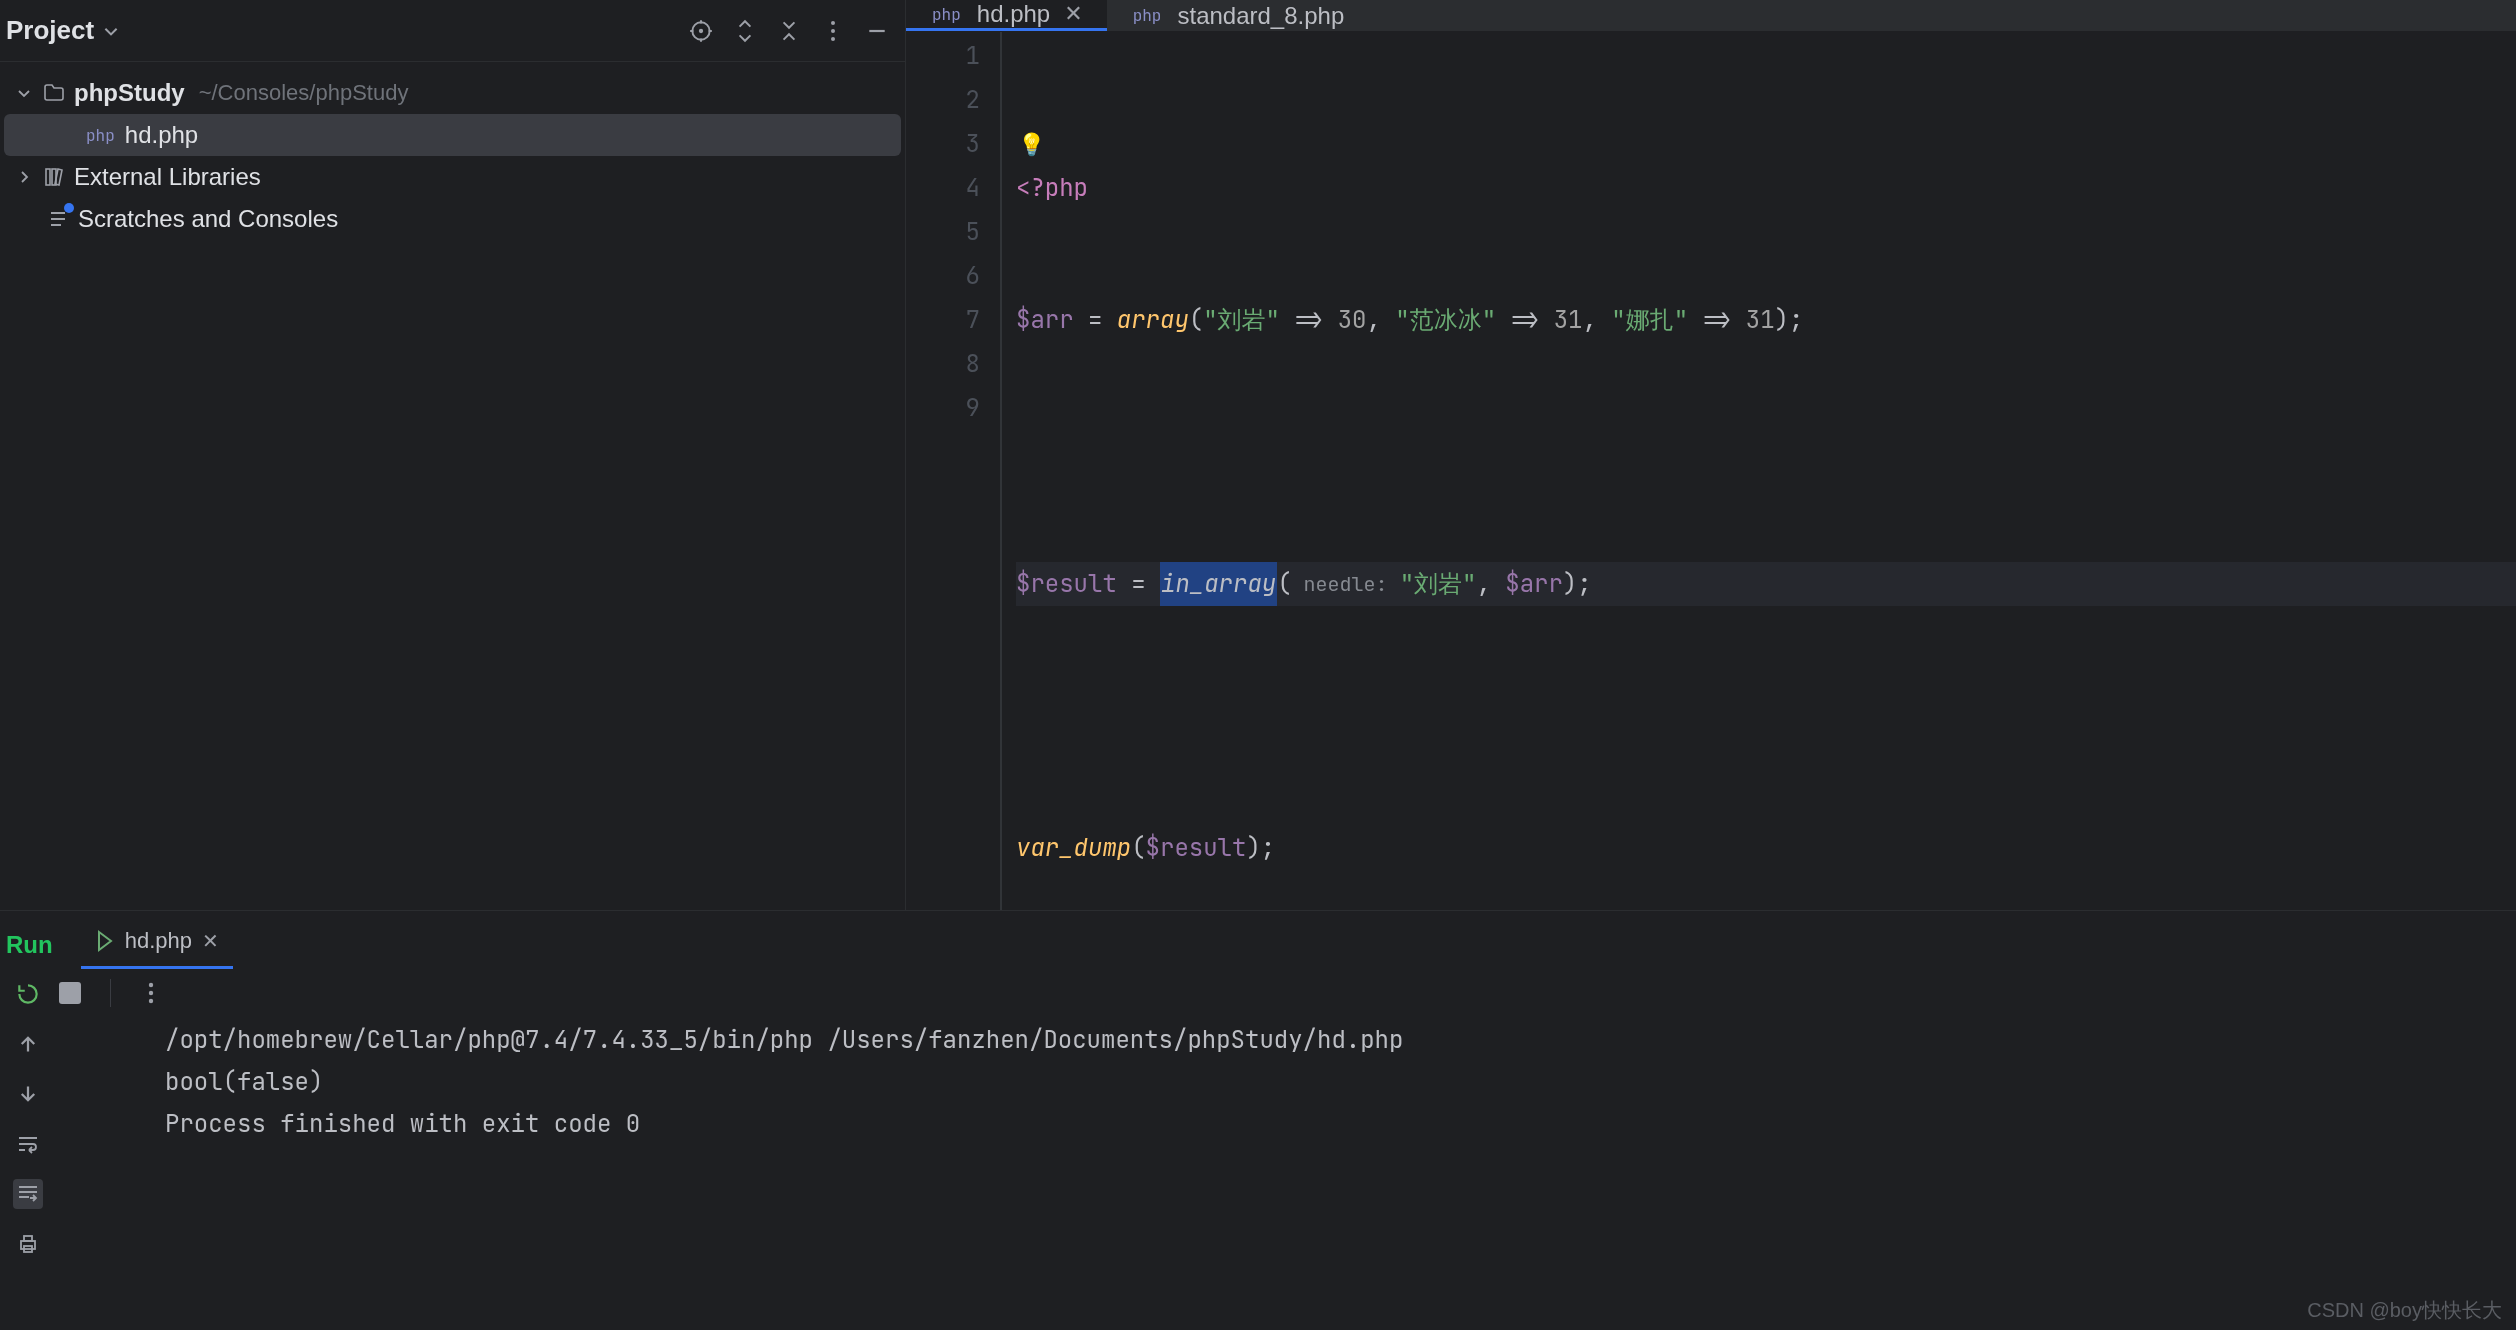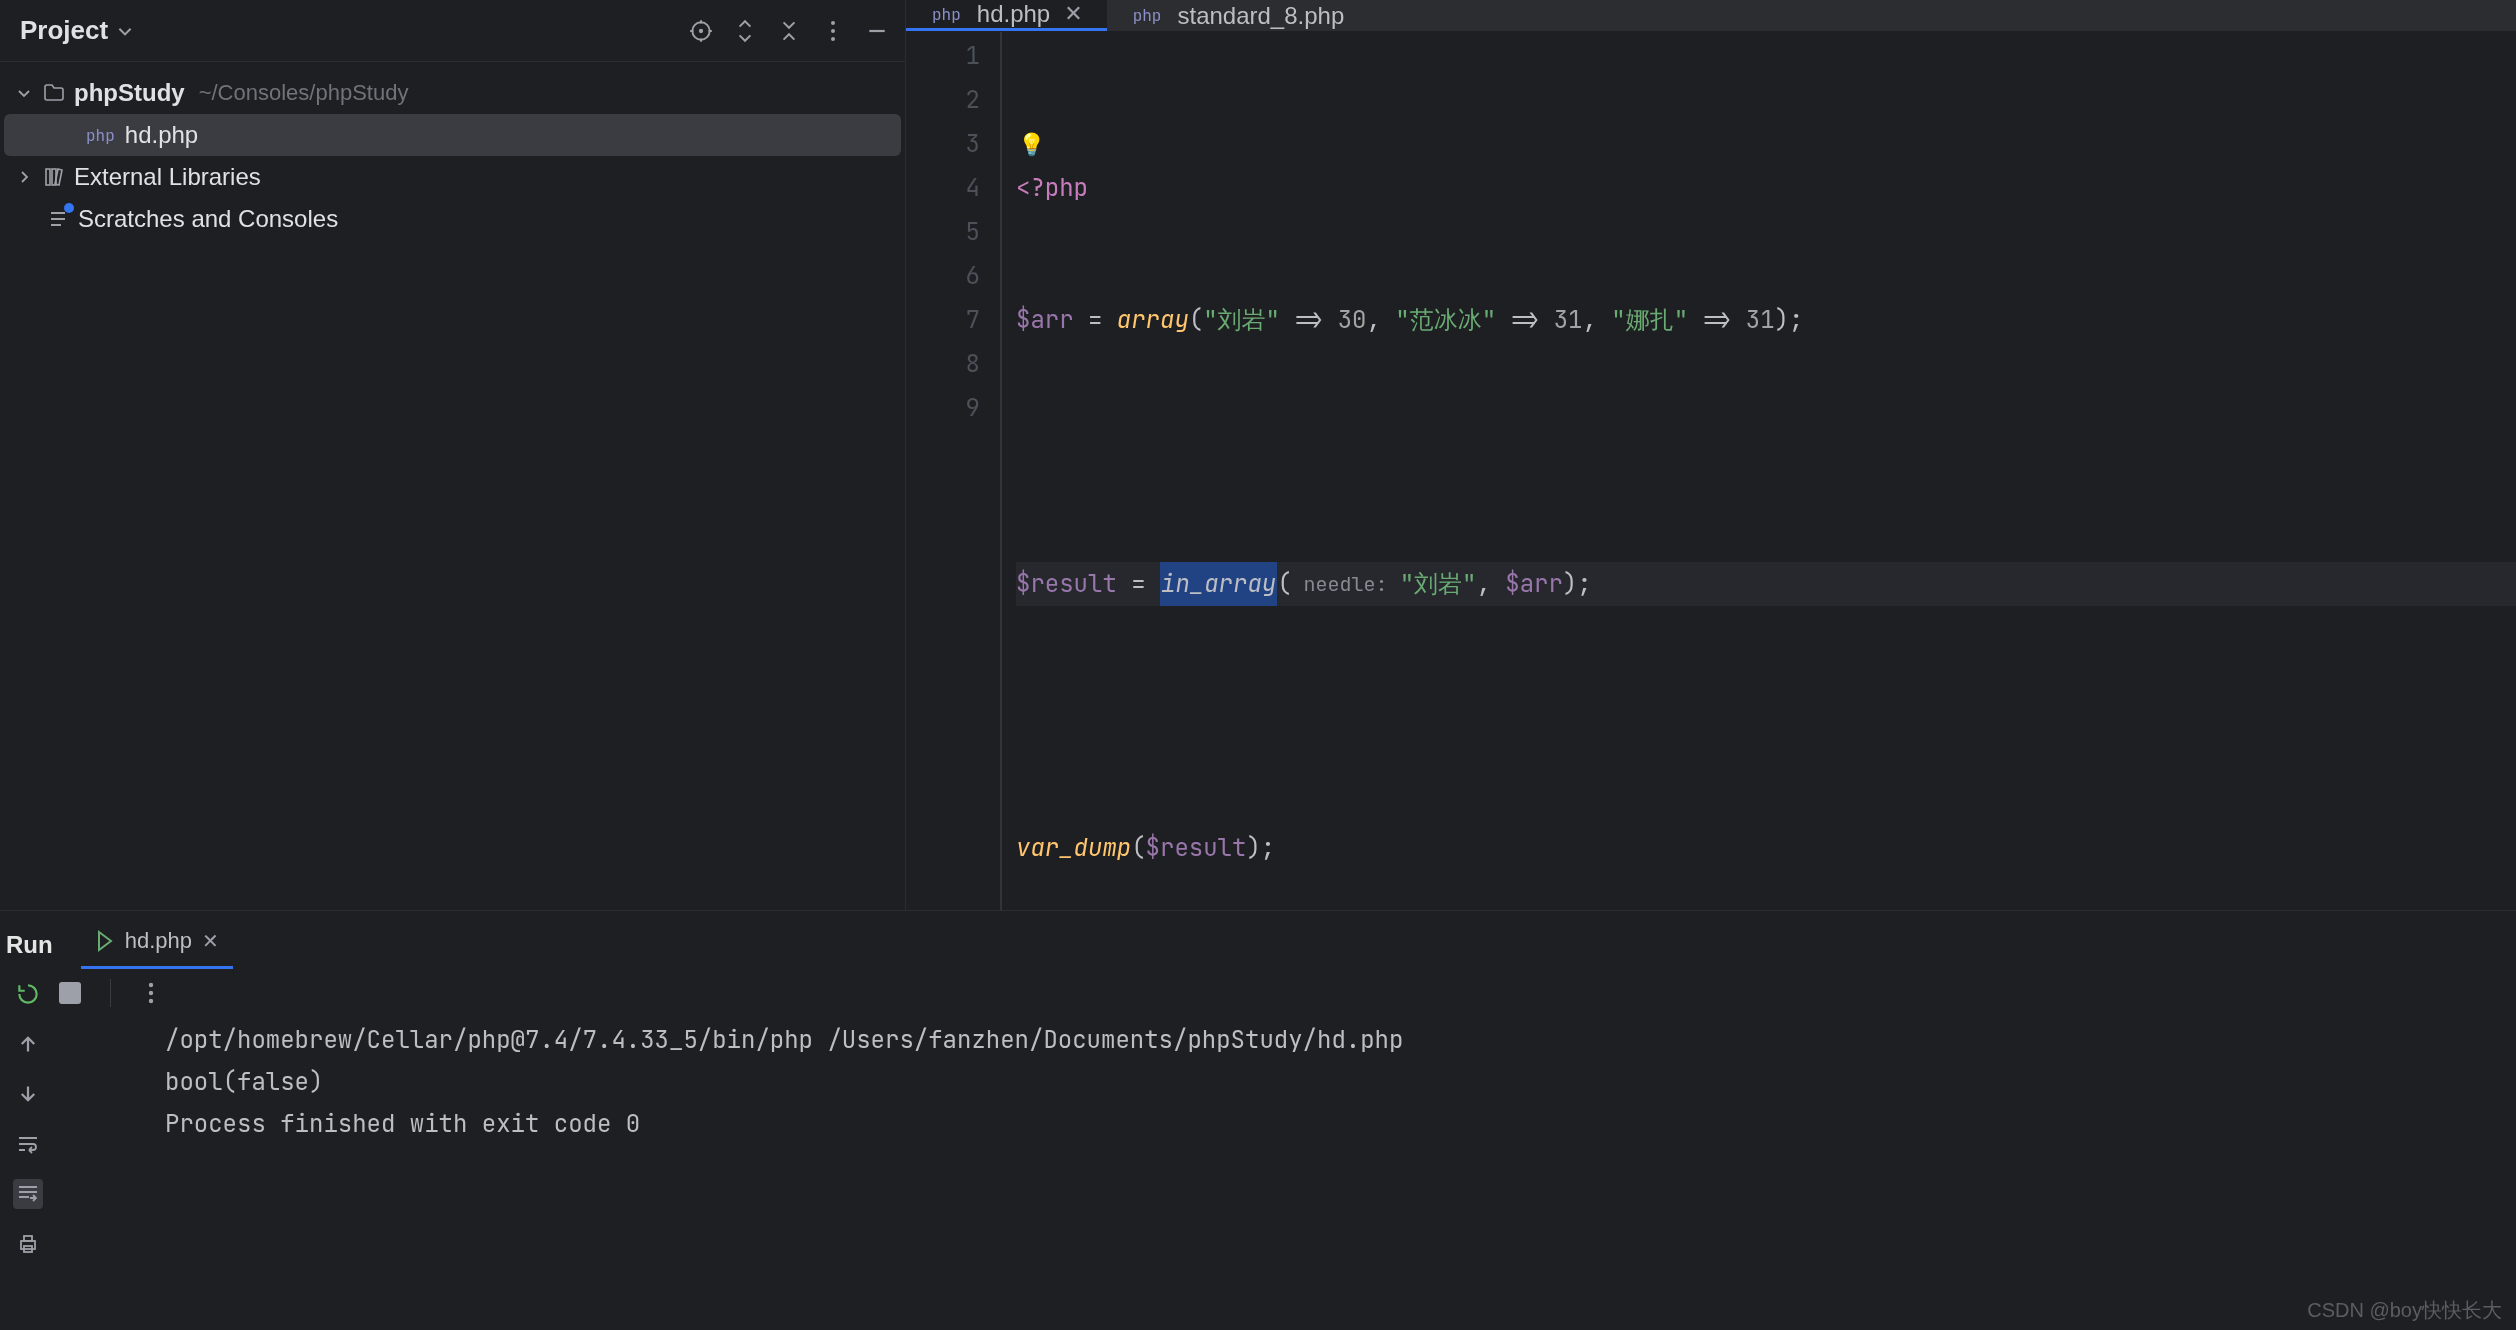--- a/index.html
+++ b/index.html
@@ -35,21 +35,21 @@
       display: flex;
       align-items: center;
       height: 62px;
       padding: 0 4px 0 4px;
       border-bottom: 1px solid #2b2d30;
     }
     .project-label {
       font-weight: 600;
       color: #dfe1e5;
       font-size: 26px;
-      margin-left: 16px;
+      margin-left: 2px;
     }
     .chevron-down-small {
       margin-left: 8px;
       color: #9da0a8;
     }
     .sidebar-header-spacer {
       flex: 1;
     }
     .sidebar-header-icons {
       display: flex;
@@ -221,21 +221,21 @@
     .run-header {
       display: flex;
       align-items: flex-end;
       height: 58px;
       padding: 0 8px 0 4px;
       gap: 28px;
     }
     .run-label {
       font-weight: 600;
       font-size: 24px;
-      color: #e5e5e5;
+      color: #22c55e;
       margin-left: 2px;
       padding-bottom: 10px;
     }
     .run-tab {
       display: flex;
       align-items: center;
       gap: 10px;
       padding: 8px 14px 12px 10px;
       border-bottom: 3px solid #3574f0;
       color: #bcbec4;

